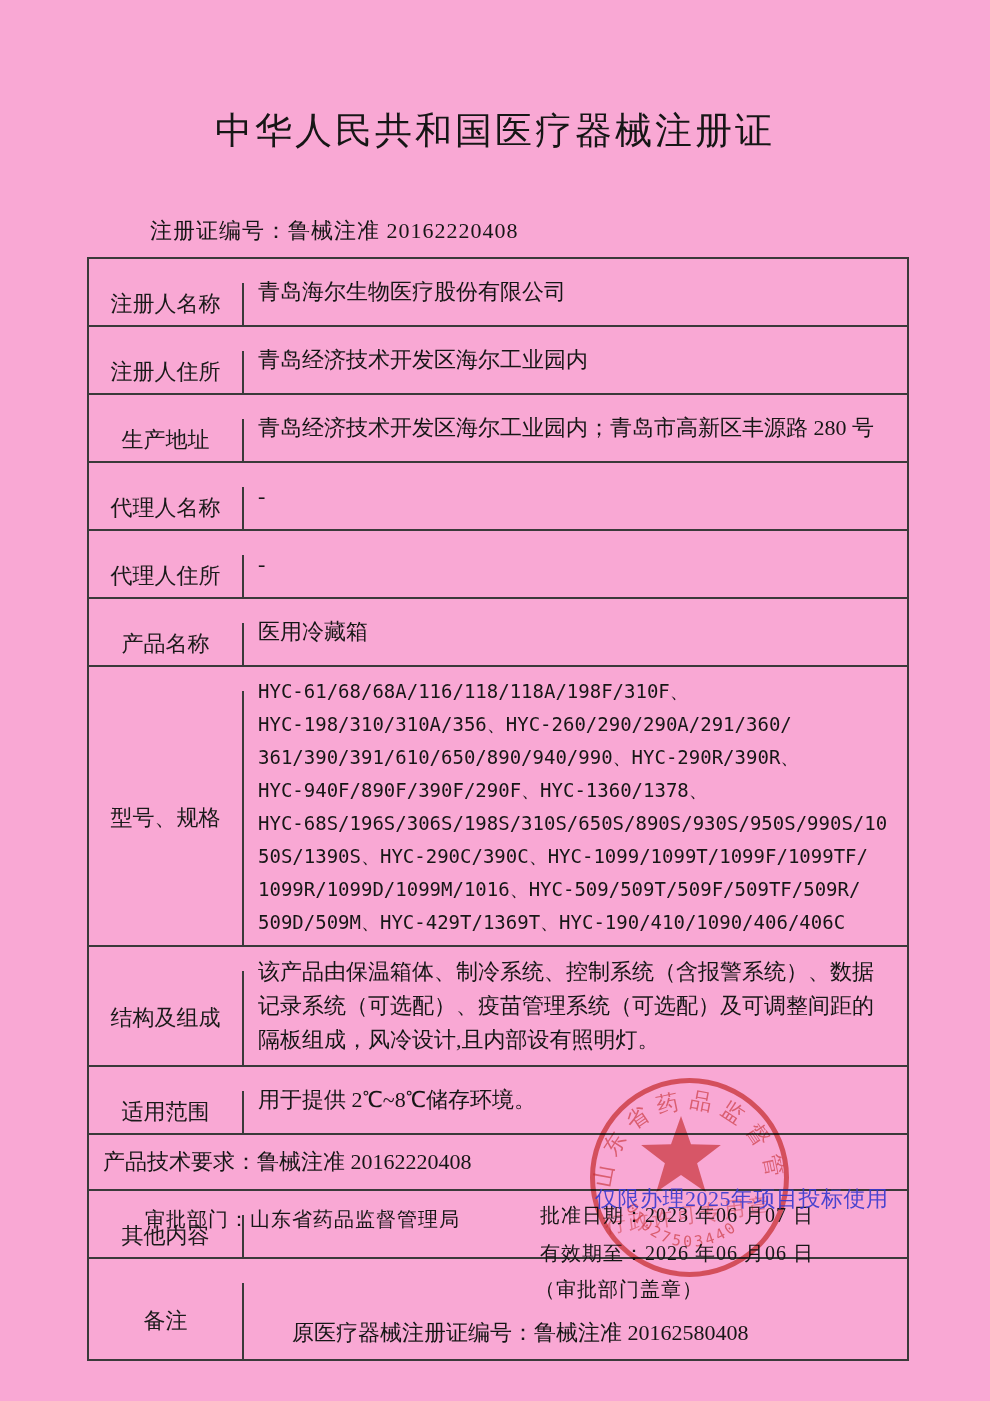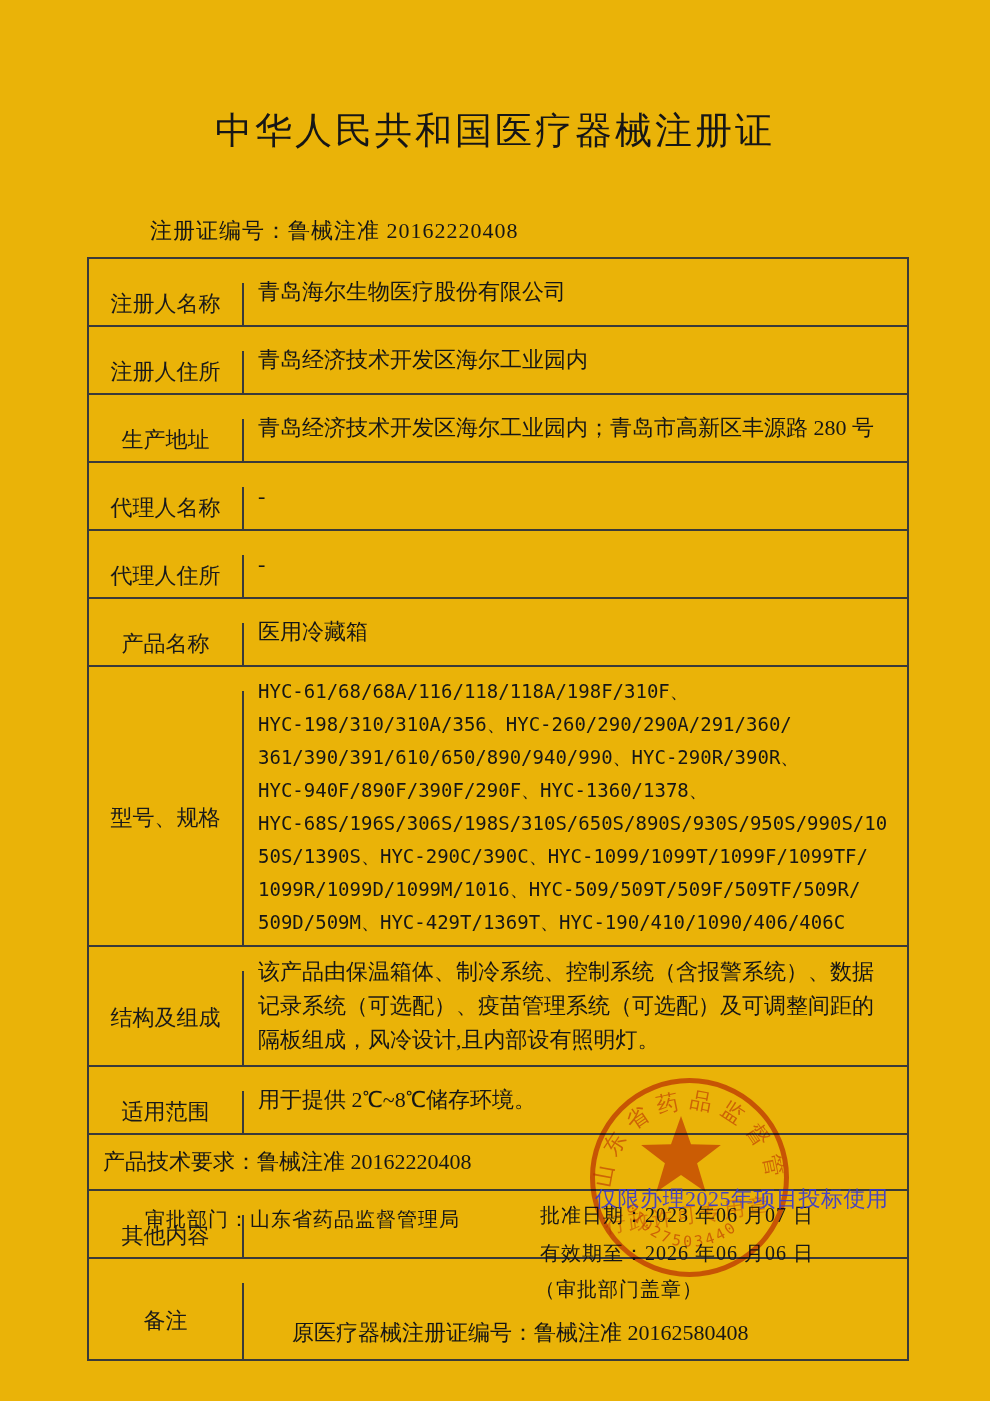--- a/index.html
+++ b/index.html
@@ -1,21 +1,21 @@
 <!DOCTYPE html>
 <html><head>
 <meta charset="utf-8">
 <style>
   * { margin:0; padding:0; box-sizing:border-box; }
   html,body { background:#9a9a9a; }
   .page {
     position:relative;
     width:990px; height:1401px;
     margin:0 auto;
-    background:#eab308;
+    background:#f9a8d4;
     font-family:"Liberation Serif", serif;
     color:#1d1d1d;
     overflow:hidden;
   }
   .doc-title {
     position:absolute; top:106px; left:0; width:100%;
     text-align:center;
     font-size:37px; font-weight:500; letter-spacing:3px;
     color:#161616;
   }

